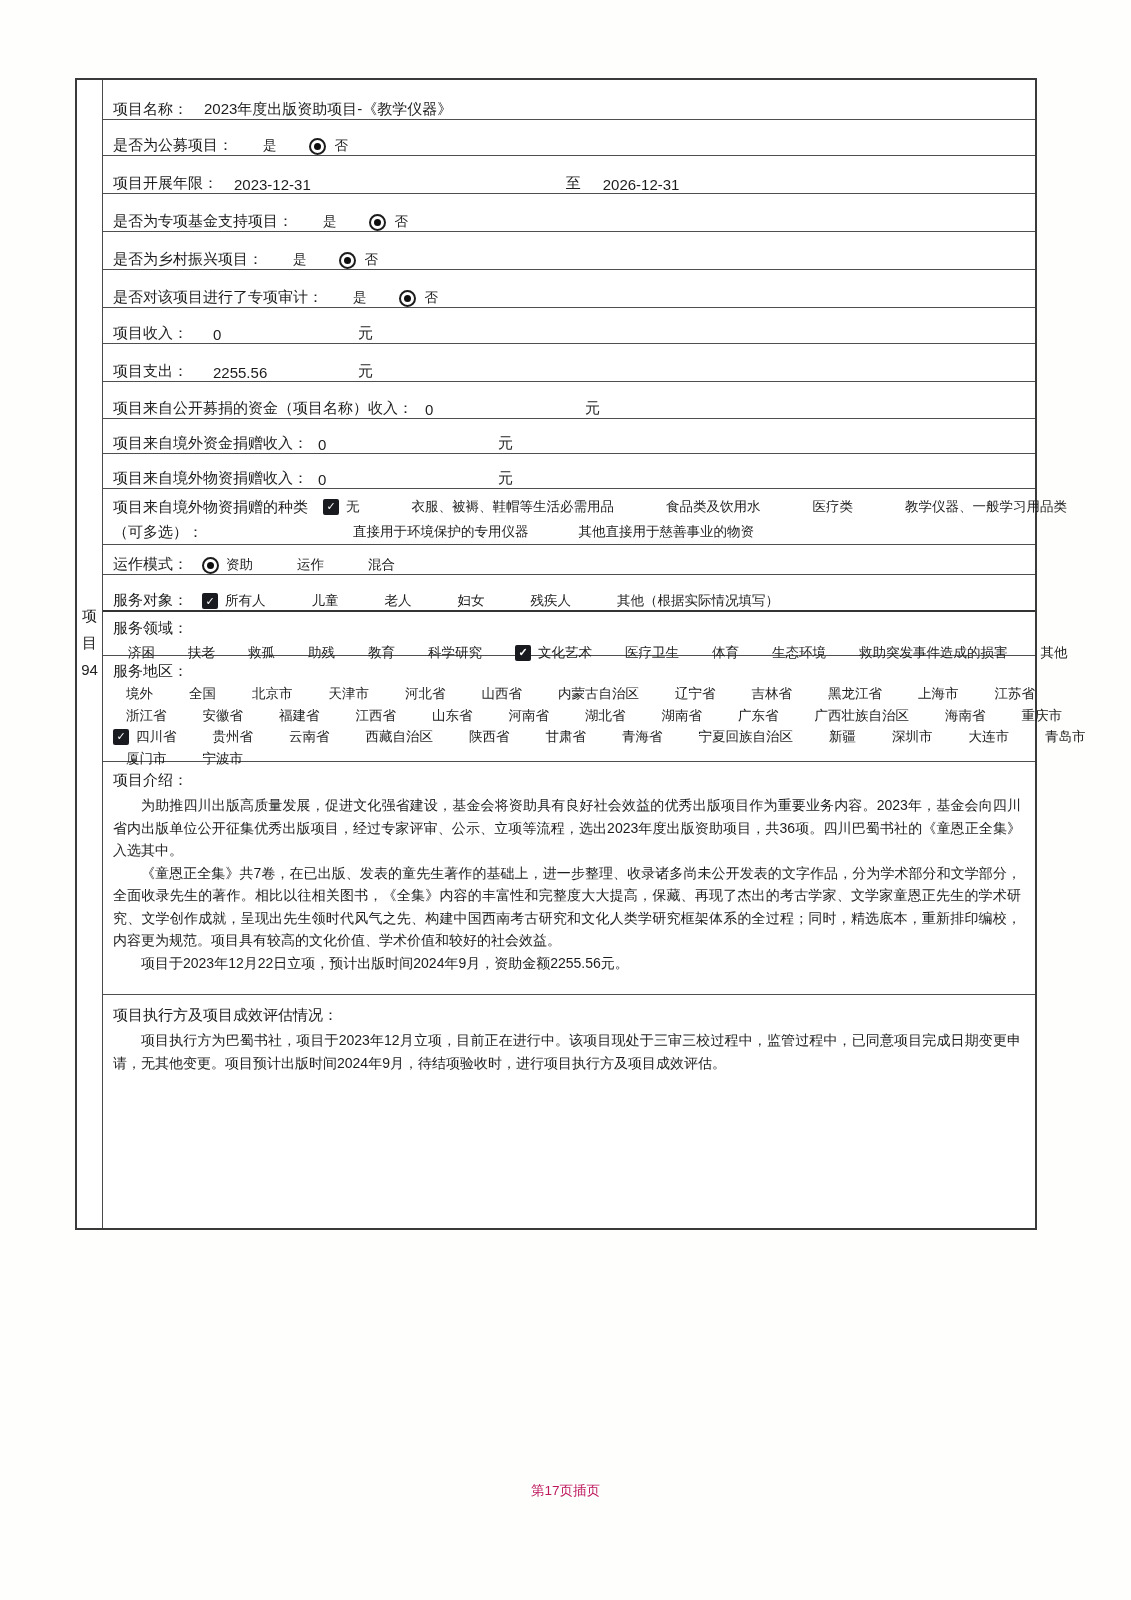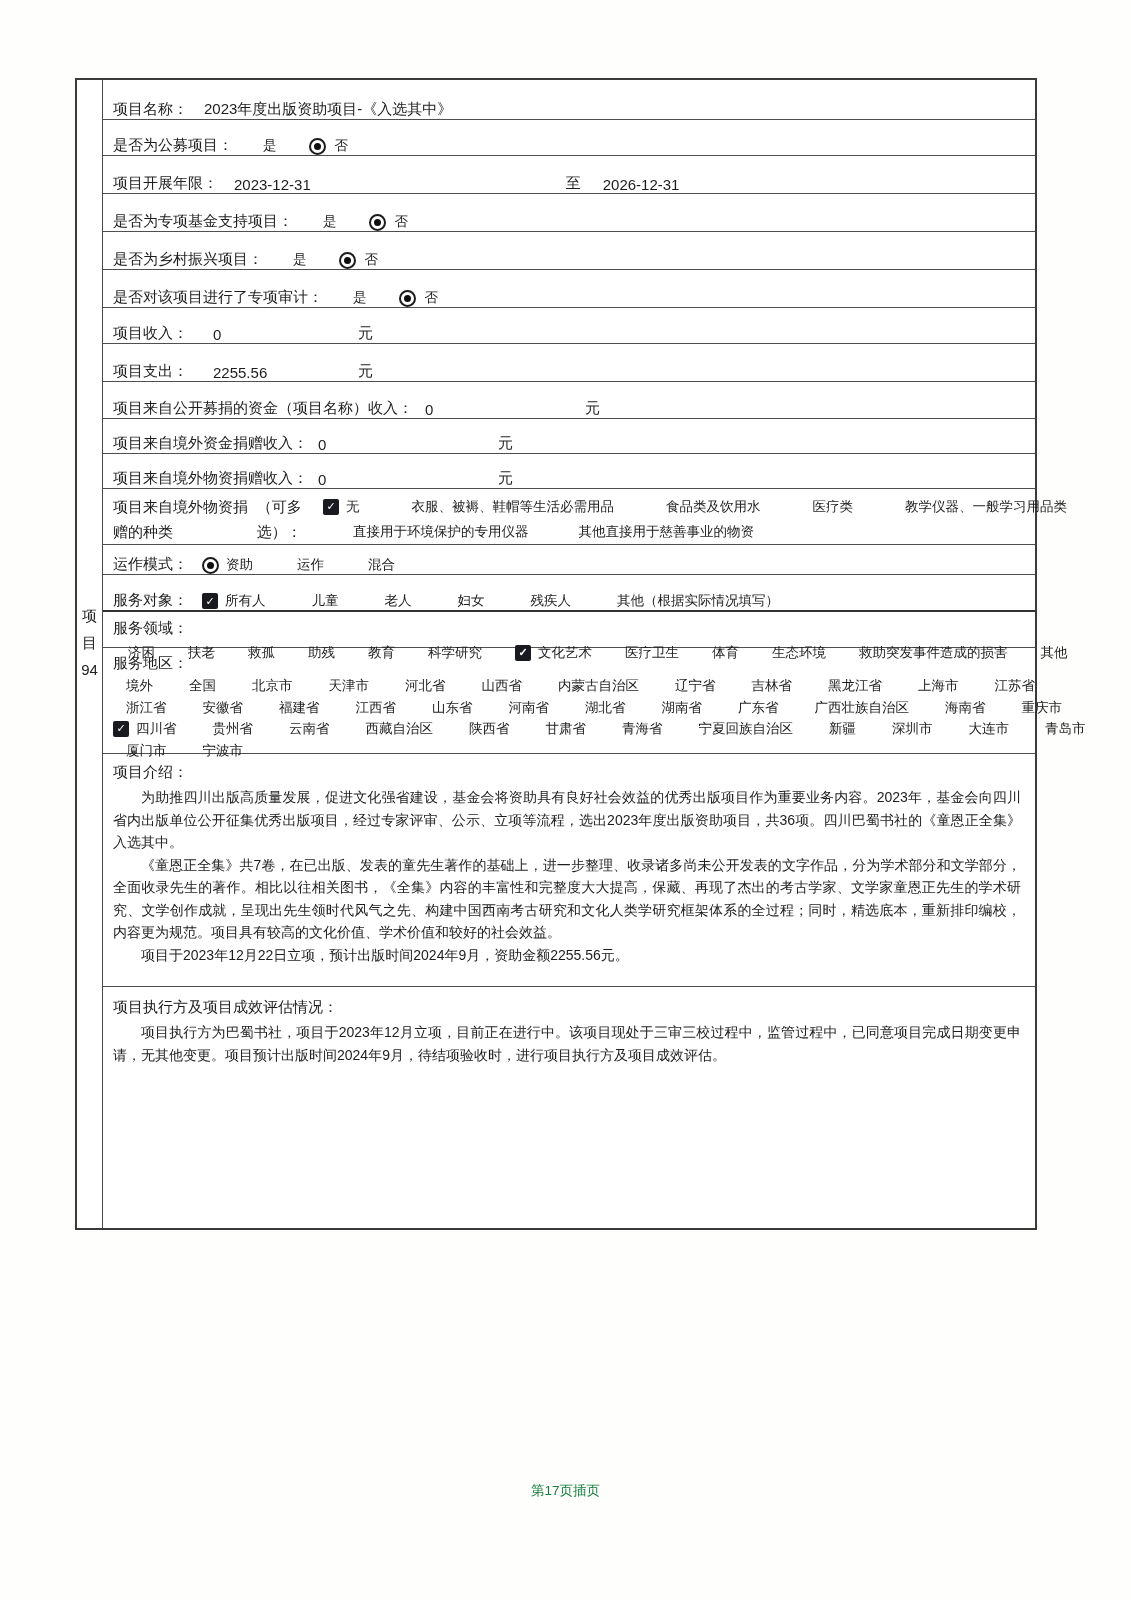--- a/index.html
+++ b/index.html
@@ -23,55 +23,55 @@
   .end-val{margin-left:22px;}
   .money-val{margin-left:25px;width:145px;flex:none;}
   .money-val.w160{margin-left:12px;width:160px;}
   .money-val.w180{margin-left:10px;width:180px;}
   .unit{white-space:nowrap;}
   .cbx{display:none;width:16px;height:16px;border-radius:2px;background:#191920;color:#fff;font-size:11px;font-weight:bold;align-items:center;justify-content:center;margin-right:7px;flex:none;}
   .opt{display:inline-flex;align-items:center;white-space:nowrap;}
   .opt .radio{display:none;margin-right:7px;}
   .opt.checked .cbx{display:inline-flex;}
   .opt.checked .radio{display:inline-flex;}
-  .lbl2col{width:210px;flex:none;display:flex;flex-direction:row;line-height:25px;}
+  .lbl2col{width:210px;flex:none;display:flex;flex-direction:column;line-height:25px;}
   .opts-block{flex:1;display:flex;flex-direction:column;line-height:25px;}
   .opts-line{display:flex;gap:52px;font-size:13.5px;align-items:center;}
   .opts-line.l2{gap:50px;padding-left:30px;}
   .mode-opts{display:flex;gap:44px;margin-left:14px;align-items:center;font-size:13.5px;}
   .target-opts{display:flex;gap:46px;margin-left:14px;align-items:center;font-size:13.5px;}
   .stack{display:flex;flex-direction:column;width:100%;}
   .sec-label{line-height:24px;white-space:nowrap;}
   .field-opts{display:flex;gap:33px;padding-left:15px;font-size:13.5px;align-items:flex-start;line-height:25px;font-family:Liberation Serif, serif;}
   .region-line{display:flex;gap:36px;padding-left:13px;font-size:13.5px;align-items:center;line-height:21.5px;}
   .region-line.l3{padding-left:0;}
   .para-block{margin:0;padding:2px 4px 0 0;}
   .para-block p{margin:0;text-indent:2em;font-size:14px;line-height:22.5px;text-align:justify;}
   .thickline{border-bottom-width:2px;border-bottom-color:#333;}
-  .footer{position:absolute;top:1482px;left:0;width:100%;text-align:center;font-size:13.5px;color:#15803d;}
+  .footer{position:absolute;top:1482px;left:0;width:100%;text-align:center;font-size:13.5px;color:#be185d;}
 </style>
 </head>
 <body>
 
 <div class="page">
   <div class="form-table">
 
     <div class="side-cell">
       <div class="side-label">
         <span>项</span>
         <span>目</span>
         <span>94</span>
       </div>
     </div>
 
     <div class="content-col">
 
       <div class="row" style="height:40px">
         <span class="lbl">项目名称：</span>
-        <span class="val">2023年度出版资助项目-《入选其中》</span>
+        <span class="val">2023年度出版资助项目-《教学仪器》</span>
       </div>
 
       <div class="row" style="height:36px">
         <span class="lbl">是否为公募项目：</span>
         <span class="yn-yes">是</span>
         <span class="radio inline">
             <span class="radio-dot"></span>
           </span>
         <span class="yn-no">否</span>
       </div>
@@ -215,21 +215,21 @@
             </span>
             <span class="opt">
               <span>残疾人</span>
             </span>
             <span class="opt">
               <span>其他（根据实际情况填写）</span>
             </span>
           </span>
       </div>
 
-      <div class="row top" style="height:36px;padding-top:4px">
+      <div class="row top" style="height:44px;padding-top:4px">
         <span class="stack">
           <span class="sec-label">服务领域：</span>
           <span class="field-opts">
 
           <span class="opt">
                 <span>济困</span>
               </span>
               <span class="opt">
                 <span>扶老</span>
               </span>

